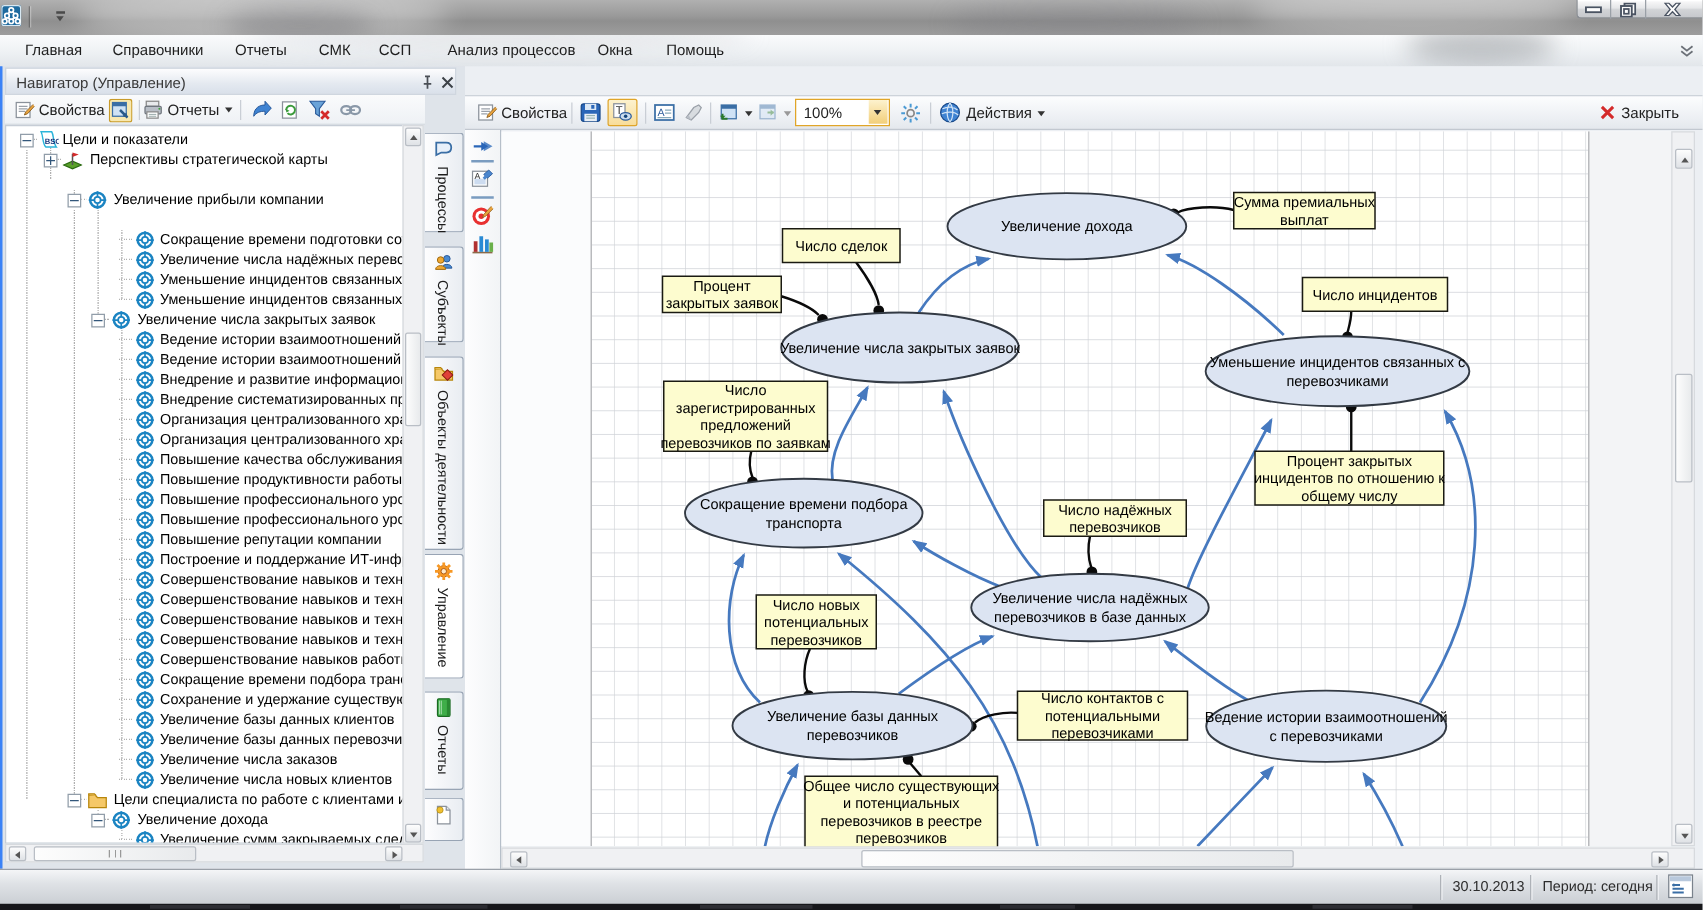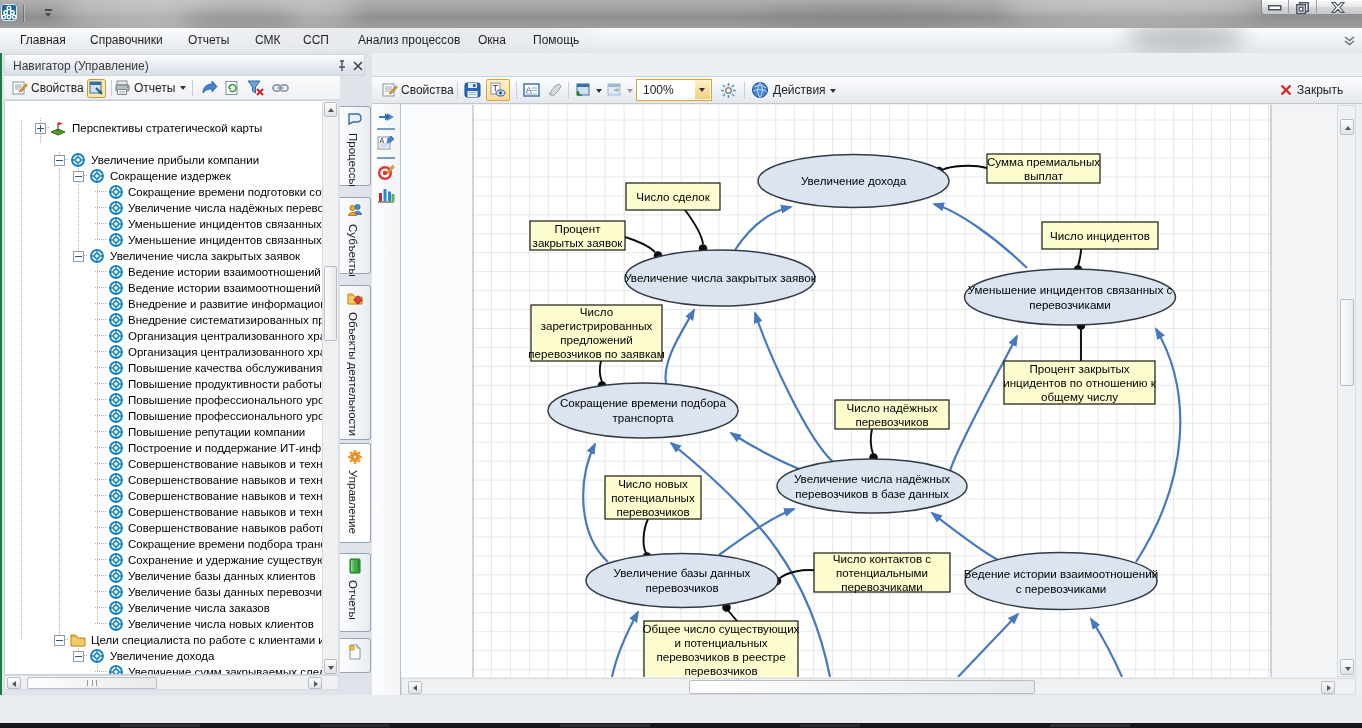--- a/index.html
+++ b/index.html
@@ -6,21 +6,21 @@
 .abs{position:absolute}
 #root{position:absolute;left:0;top:0;width:1362px;height:728px;background:#e8ebef}
 
 #title{left:0;top:0;width:1362px;height:28px;background:linear-gradient(180deg,#b0b0b0 0%,#9a9a9a 45%,#8f8f8f 60%,#9d9d9d 100%);overflow:hidden}
 .blob{position:absolute;border-radius:50%;filter:blur(10px)}
 #titletext{position:absolute;left:420px;top:7px;width:480px;text-align:center;font-size:11.5px;color:#4a4a4a;text-shadow:0 1px 1px rgba(255,255,255,.45)}
 
 #menu{left:0;top:28px;width:1362px;height:25px;background:linear-gradient(180deg,#fafbfc,#eef1f4 55%,#e2e6ea);overflow:hidden}
 .mitem{position:absolute;top:5px;font-size:12px;color:#1e1e1e}
 
-#lpanel{left:0;top:53px;width:372px;height:642px;background:#dfe4ea;border-left:2px solid #15803d}
+#lpanel{left:0;top:53px;width:372px;height:642px;background:#dfe4ea;border-left:2px solid #3b82f6}
 #lphead{position:absolute;left:2px;top:1px;width:361px;height:22px;background:linear-gradient(180deg,#fdfdfe,#e4e9f0 60%,#d9e0ea);border:1px solid #cfd6df;font-size:12px;color:#3a3a3a;padding:4px 0 0 8px}
 #lptool{position:absolute;left:2px;top:23px;width:336px;height:24px;background:linear-gradient(180deg,#fafbfc,#eef1f5);border-bottom:1px solid #d8dde3;font-size:12px;color:#222}
 #tree{position:absolute;left:2px;top:47px;width:318px;height:575px;background:#fff;overflow:hidden;border:1px solid #c6cdd6;border-right:none}
 .trow{position:absolute;height:16px;font-size:11.5px;color:#000;white-space:nowrap}
 .trow span.t{position:absolute;top:2px}
 .ebox{position:absolute;top:3px;width:11px;height:11px;background:#fff;border:1px solid #919da9}
 .ebox i{position:absolute;left:1px;top:4px;width:7px;height:1px;background:#33577b}
 .ebox.plus b{position:absolute;left:4px;top:1px;width:1px;height:7px;background:#33577b}
 .ticon{position:absolute;top:0px;width:16px;height:16px}
 
@@ -155,20 +155,31 @@
       <div id="tree">
         <div class="abs" style="left:16px;top:19px;width:1px;height:520px;background-image:repeating-linear-gradient(to bottom,#b0b0b0 0 1px,transparent 1px 2px)"></div>
         <div class="abs" style="left:35px;top:17px;width:1px;height:26px;background-image:repeating-linear-gradient(to bottom,#b0b0b0 0 1px,transparent 1px 2px)"></div>
         <div class="abs" style="left:54px;top:51px;width:1px;height:8px;background-image:repeating-linear-gradient(to bottom,#b0b0b0 0 1px,transparent 1px 2px)"></div>
         <div class="abs" style="left:73px;top:67px;width:1px;height:88px;background-image:repeating-linear-gradient(to bottom,#b0b0b0 0 1px,transparent 1px 2px)"></div>
         <div class="abs" style="left:92px;top:83px;width:1px;height:56px;background-image:repeating-linear-gradient(to bottom,#b0b0b0 0 1px,transparent 1px 2px)"></div>
         <div class="abs" style="left:92px;top:163px;width:1px;height:360px;background-image:repeating-linear-gradient(to bottom,#b0b0b0 0 1px,transparent 1px 2px)"></div>
         <div class="abs" style="left:54px;top:67px;width:1px;height:472px;background-image:repeating-linear-gradient(to bottom,#b0b0b0 0 1px,transparent 1px 2px)"></div>
         <div class="abs" style="left:73px;top:547px;width:1px;height:8px;background-image:repeating-linear-gradient(to bottom,#b0b0b0 0 1px,transparent 1px 2px)"></div>
         <div class="abs" style="left:92px;top:563px;width:1px;height:8px;background-image:repeating-linear-gradient(to bottom,#b0b0b0 0 1px,transparent 1px 2px)"></div>
+        <div class="trow" style="left:-2px;top:3px;width:320px">
+          <div class="ebox" style="left:13px">
+            <i></i>
+          </div>
+          <div class="abs" style="left:24px;top:7px;width:3px;height:1px;background-image:repeating-linear-gradient(to right,#b0b0b0 0 1px,transparent 1px 2px)"></div>
+          <svg class="ticon" style="left:28px" width="17" height="16" viewBox="0 0 17 16">
+            <path d="M2 1 C4 5 3 11 6 14 L15 14 C12 10 13 4 11 1 z" fill="#fff" stroke="#2ab4da" stroke-width="1.2"></path>
+            <text x="5" y="11" font-size="6.5" font-weight="bold" fill="#16337a" font-family="Liberation Sans">BSC</text>
+          </svg>
+          <span class="t" style="left:47px">Цели и показатели</span>
+        </div>
         <div class="trow" style="left:-2px;top:19px;width:320px">
           <div class="ebox plus" style="left:32px">
             <i></i>
             <b></b>
           </div>
           <div class="abs" style="left:43px;top:7px;width:3px;height:1px;background-image:repeating-linear-gradient(to right,#b0b0b0 0 1px,transparent 1px 2px)"></div>
           <svg class="ticon" style="left:47px" width="16" height="16" viewBox="0 0 16 16">
             <path d="M1 12 L8 9 L15 12 L8 15 z" fill="#5aa02a" stroke="#2a6a10"></path>
             <path d="M8 12 L8 3" stroke="#555" stroke-width="1.2"></path>
             <path d="M8 2 L13 3.5 L8 5.5 z" fill="#d42a2a"></path>
@@ -179,32 +190,20 @@
           <div class="ebox" style="left:51px">
             <i></i>
           </div>
           <div class="abs" style="left:62px;top:7px;width:4px;height:1px;background-image:repeating-linear-gradient(to right,#b0b0b0 0 1px,transparent 1px 2px)"></div>
           <svg class="ticon" style="left:67px" width="16" height="16" viewBox="0 0 16 16">
             <circle cx="8" cy="8" r="5.9" fill="#fff" stroke="#1b84c2" stroke-width="2"></circle>
             <path d="M8 1 L8 15 M1 8 L15 8" stroke="#1b84c2" stroke-width="1.4"></path>
             <circle cx="8" cy="8" r="2.5" fill="#fff" stroke="#1b84c2" stroke-width="1.4"></circle>
           </svg>
           <span class="t" style="left:88px">Увеличение  прибыли компании</span>
-        </div>
-        <div class="trow" style="left:-2px;top:67px;width:320px">
-          <div class="ebox" style="left:70px">
-            <i></i>
-          </div>
-          <div class="abs" style="left:81px;top:7px;width:4px;height:1px;background-image:repeating-linear-gradient(to right,#b0b0b0 0 1px,transparent 1px 2px)"></div>
-          <svg class="ticon" style="left:86px" width="16" height="16" viewBox="0 0 16 16">
-            <circle cx="8" cy="8" r="5.9" fill="#fff" stroke="#1b84c2" stroke-width="2"></circle>
-            <path d="M8 1 L8 15 M1 8 L15 8" stroke="#1b84c2" stroke-width="1.4"></path>
-            <circle cx="8" cy="8" r="2.5" fill="#fff" stroke="#1b84c2" stroke-width="1.4"></circle>
-          </svg>
-          <span class="t" style="left:107px">Сокращение издержек</span>
         </div>
         <div class="trow" style="left:-2px;top:83px;width:320px">
           <div class="abs" style="left:92px;top:7px;width:12px;height:1px;background-image:repeating-linear-gradient(to right,#b0b0b0 0 1px,transparent 1px 2px)"></div>
           <svg class="ticon" style="left:105px" width="16" height="16" viewBox="0 0 16 16">
             <circle cx="8" cy="8" r="5.9" fill="#fff" stroke="#1b84c2" stroke-width="2"></circle>
             <path d="M8 1 L8 15 M1 8 L15 8" stroke="#1b84c2" stroke-width="1.4"></path>
             <circle cx="8" cy="8" r="2.5" fill="#fff" stroke="#1b84c2" stroke-width="1.4"></circle>
           </svg>
           <span class="t" style="left:125px">Сокращение времени подготовки сот</span>
         </div>
@@ -775,19 +774,32 @@
     </div>
     <div class="sb abs" style="left:401px;top:678px;width:955px;height:17px">
       <div class="sbbtn" style="left:6px;top:2px;width:14px;height:13px">
         <div class="arr" style="left:4px;top:3px;border-top:3.5px solid transparent;border-bottom:3.5px solid transparent;border-right:4px solid #555"></div>
       </div>
       <div class="sbthumb" style="left:287px;top:1px;width:346px;height:14px"></div>
       <div class="sbbtn" style="left:919px;top:2px;width:14px;height:13px">
         <div class="arr" style="left:5px;top:3px;border-top:3.5px solid transparent;border-bottom:3.5px solid transparent;border-left:4px solid #555"></div>
       </div>
     </div>
+    <div id="status" class="abs">
+      <div class="ssep" style="left:1152px"></div>
+      <div class="ssep" style="left:1224px"></div>
+      <div class="ssep" style="left:1325px"></div>
+      <span class="abs" style="left:1162px;top:8px;font-size:11.5px">30.10.2013</span>
+      <span class="abs" style="left:1234px;top:8px;font-size:11.5px">Период: сегодня</span>
+      <svg class="abs" style="left:1334px;top:3px" width="21" height="20" viewBox="0 0 21 20">
+        <rect x="1" y="1" width="19" height="18" fill="#fff" stroke="#7a828c"></rect>
+        <rect x="2" y="2" width="17" height="4" fill="#b8c8dc"></rect>
+        <path d="M4 9 h6 M4 12 h9 M4 15 h9" stroke="#3a6ea5" stroke-width="1.6"></path>
+        <circle cx="5" cy="9" r="1.2" fill="#3a6ea5"></circle>
+      </svg>
+    </div>
     <div id="bstrip" class="abs">
       <div class="abs" style="left:120px;top:1px;width:80px;height:3px;background:#2e2e34"></div>
       <div class="abs" style="left:320px;top:1px;width:70px;height:3px;background:#2b2b31"></div>
       <div class="abs" style="left:560px;top:1px;width:90px;height:3px;background:#2e2e34"></div>
       <div class="abs" style="left:800px;top:1px;width:60px;height:3px;background:#2b2b31"></div>
       <div class="abs" style="left:1050px;top:1px;width:80px;height:3px;background:#2e2e34"></div>
     </div>
   </div>
 </body></html>

